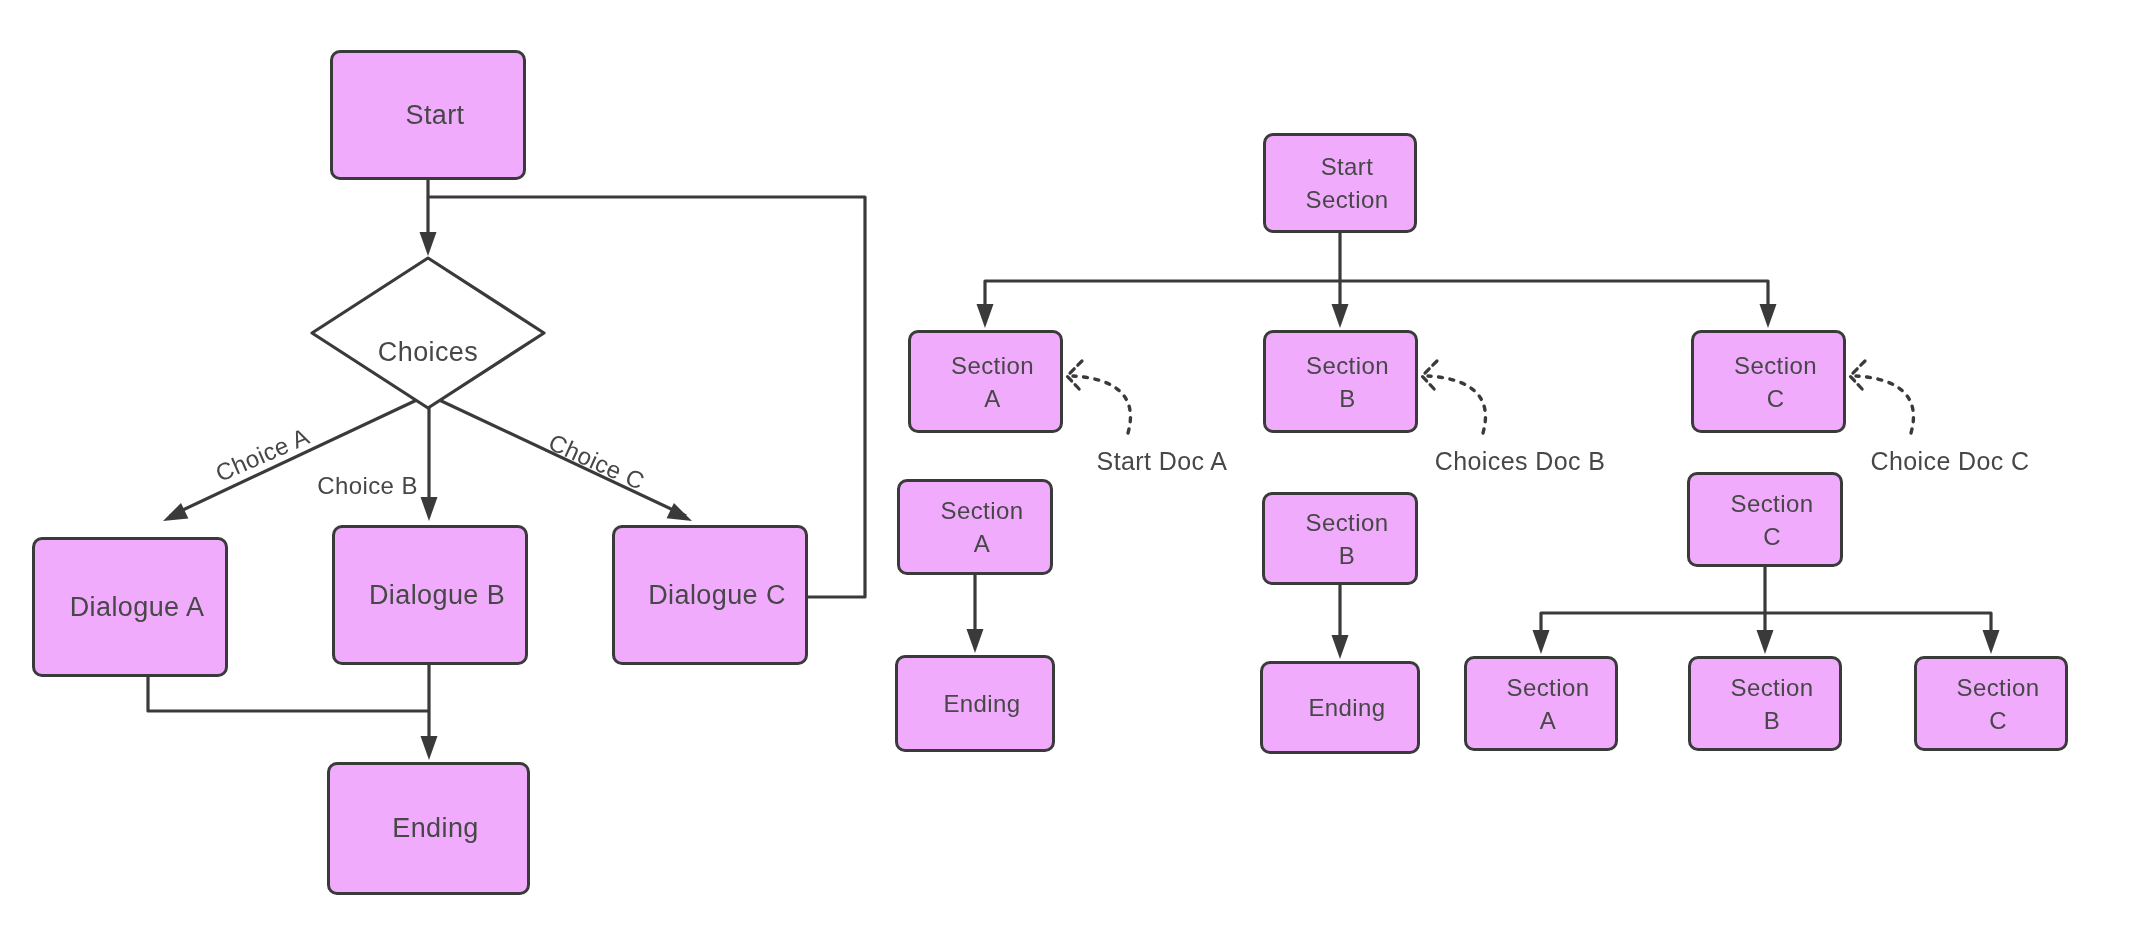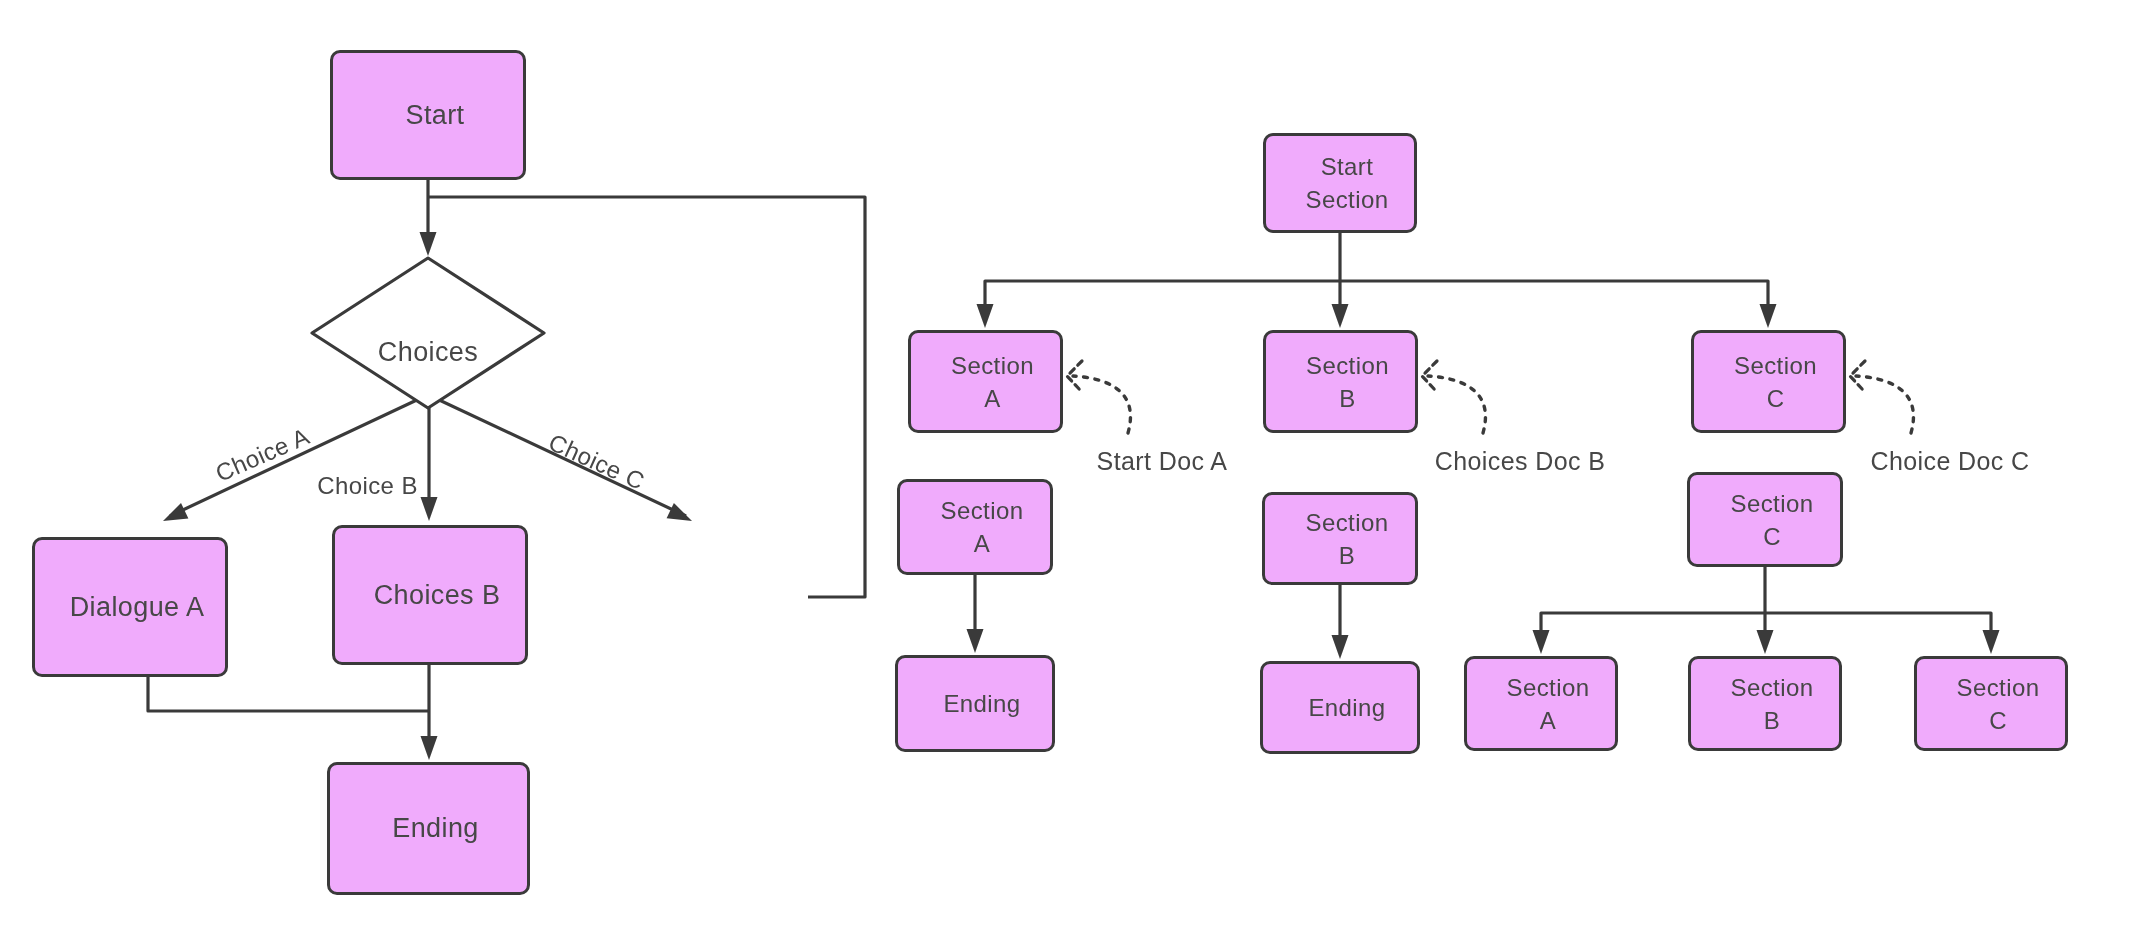--- a/index.html
+++ b/index.html
@@ -134,22 +134,23 @@
   <div class="float-label lbl-lg" style="left:348px; top:317px; width:160px; height:32px;margin-top:19px;">Choices</div>
 
   <div class="float-label" style="left:190px; top:440px; width:145px; height:30px; transform:rotate(-23.5deg);">Choice A</div>
 
   <div class="float-label" style="left:295px; top:471px; width:145px; height:30px;">Choice B</div>
 
   <div class="float-label" style="left:524px; top:447px; width:145px; height:30px; transform:rotate(24.5deg);">Choice C</div>
 
   <div class="node lg" style="left:32px; top:525px; width:196px; height:140px;margin-top:12px;">Dialogue A</div>
 
-  <div class="node lg" style="left:332px; top:525px; width:196px; height:140px;">Choices B</div>
+  <div class="node lg" style="left:332px; top:525px; width:196px; height:140px;">Dialogue B</div>
 
+  <div class="node lg" style="left:612px; top:525px; width:196px; height:140px;">Dialogue C</div>
 
   <div class="node lg" style="left:327px; top:762px; width:203px; height:133px;">Ending</div>
 
   <div class="node sm" style="left:1263px; top:133px; width:154px; height:100px;">Start
 Section</div>
 
   <div class="node sm" style="left:908px; top:330px; width:155px; height:103px;">Section
 A</div>
 
   <div class="node sm" style="left:1263px; top:330px; width:155px; height:103px;">Section

